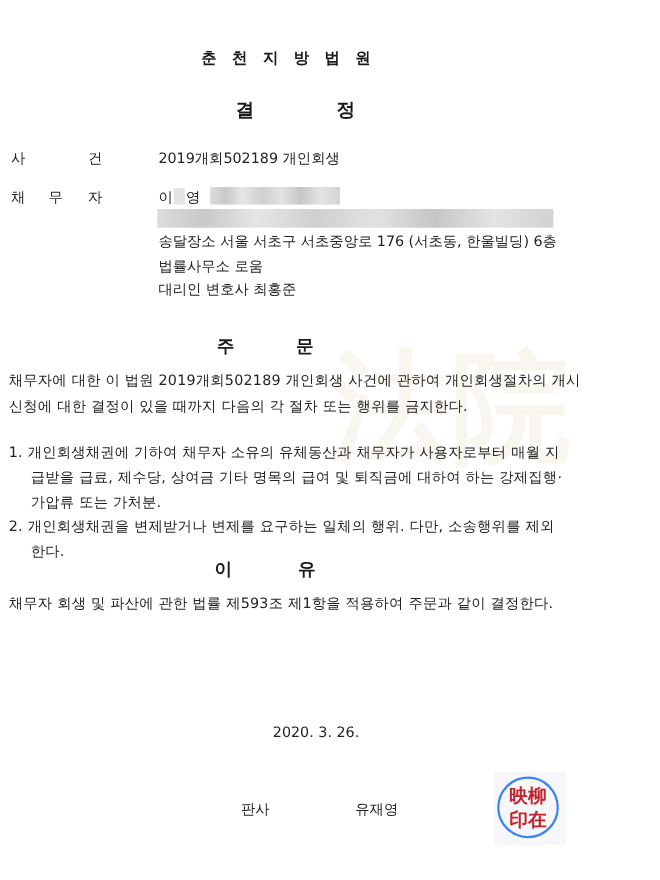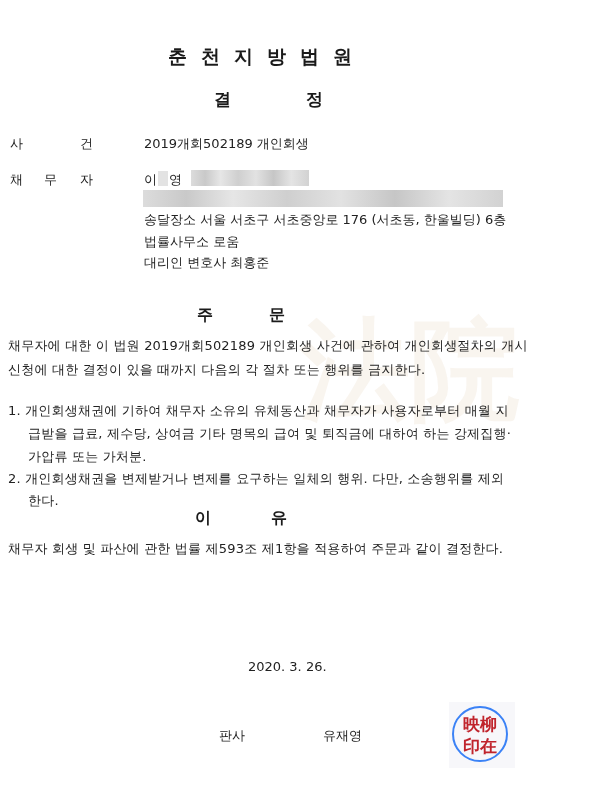--- a/index.html
+++ b/index.html
@@ -13,21 +13,21 @@
       position: relative;
       overflow: hidden;
       font-family: "DejaVu Sans", sans-serif;
       color: #1a1a1a;
     }
     .abs { position: absolute; white-space: nowrap; }
 
     .court-title {
       top: 44px; left: 0; width: 520px;
       text-align: center;
-      font-size: 19px; font-weight: bold;
+      font-size: 14px; font-weight: bold;
       letter-spacing: 14px;
       padding-left: 14px;
       box-sizing: border-box;
     }
     .doc-type {
       top: 88px; left: 0; width: 537px;
       text-align: center;
       font-size: 17px; font-weight: bold;
     }
     .doc-type span { display: inline-block; }

